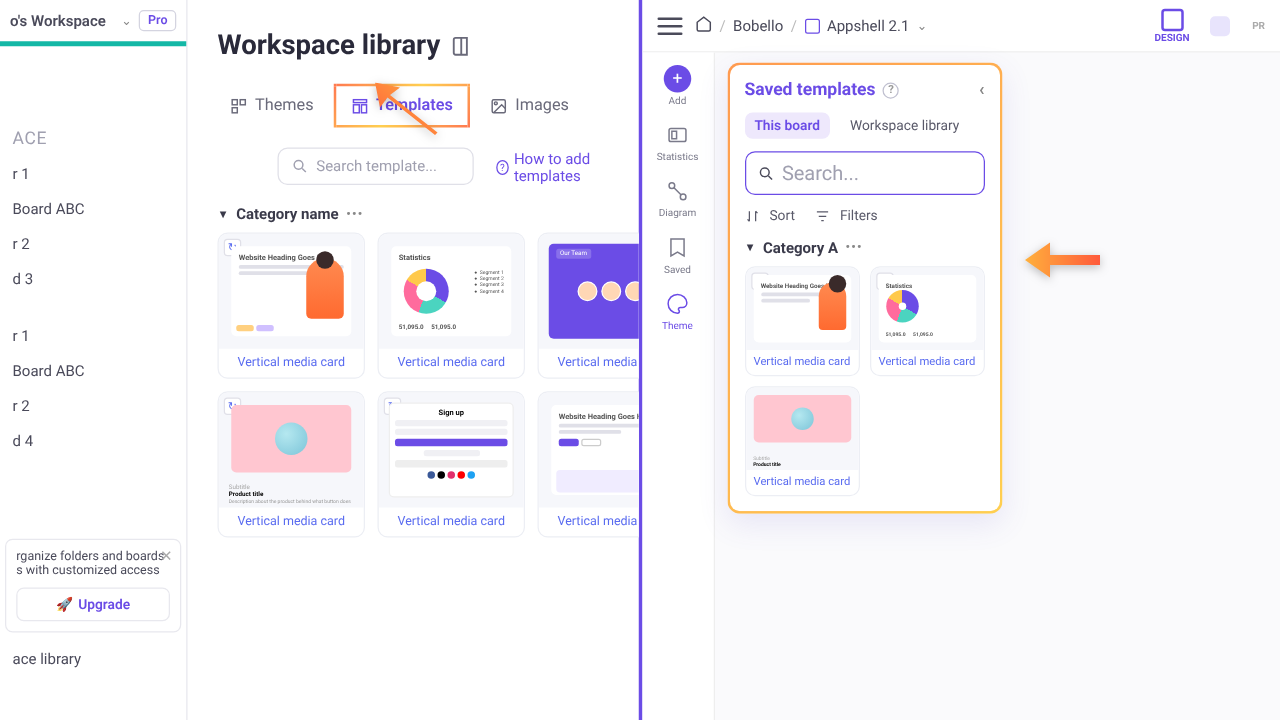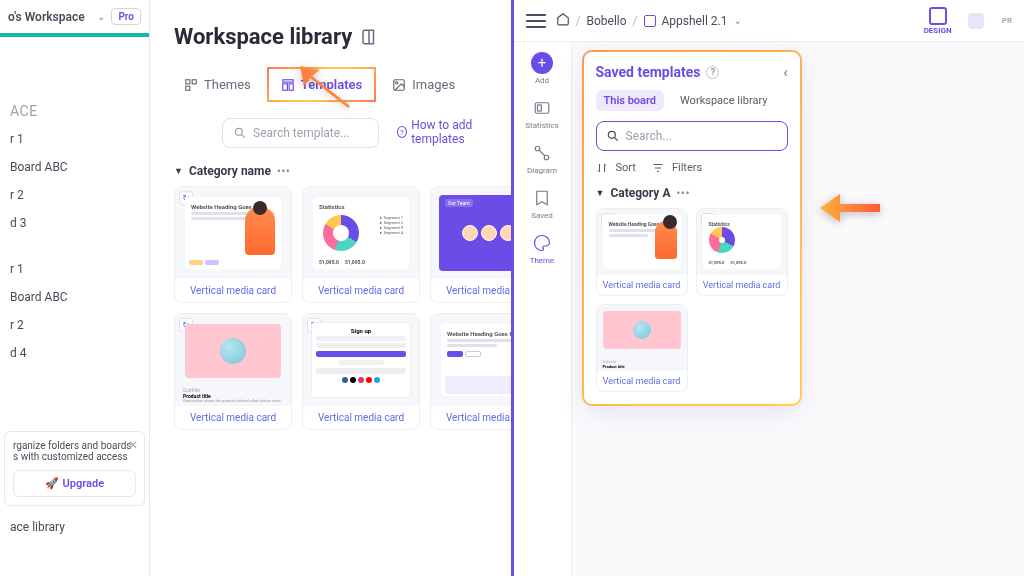--- a/index.html
+++ b/index.html
@@ -23,21 +23,21 @@
   .ws-lib-link { position: absolute; bottom: 34px; left: 10px; font-size: 12px; padding: 8px 0; color: #4a4a5a; }
 
   
   .main-l { position: absolute; left: 150px; top: 0; right: 0; padding: 24px 0 0 24px; }
   .page-title { font-size: 22px; font-weight: 700; color: #2a2a3a; display: flex; align-items: center; gap: 8px; }
   .book-icon { width: 18px; height: 18px; }
   .tabbar { display: flex; gap: 6px; margin-top: 18px; align-items: center; }
   .tab { display: flex; align-items: center; gap: 6px; padding: 6px 10px; font-size: 13px; color: #6a6a7a; border-radius: 6px; }
   .tab.active { color: #6b4ce6; font-weight: 600; }
   .highlight-box { border: 2px solid; border-image: linear-gradient(135deg, #ff7a50, #ffcf50, #ff7a50) 1; border-radius: 8px; padding: 2px; }
-  .searchrow { display: flex; align-items: flex-start; margin-top: 16px; gap: 18px; padding-left: 48px; }
+  .searchrow { display: flex; align-items: flex-end; margin-top: 16px; gap: 18px; padding-left: 48px; }
   .search-input { display: flex; align-items: center; gap: 6px; border: 1px solid #e0e0e8; border-radius: 8px; padding: 7px 10px; width: 180px; font-size: 12px; color: #a0a0b0; }
   .howto { color: #6b4ce6; font-size: 12px; display: flex; align-items: center; gap: 4px; }
   .cat-head { display: flex; align-items: center; gap: 6px; margin-top: 16px; font-size: 12px; font-weight: 700; color: #3a3a4a; }
   .caret { font-size: 9px; }
   .dots { color: #888; letter-spacing: 1px; font-size: 10px; }
   .grid-l { display: grid; grid-template-columns: repeat(3, 118px); gap: 10px; margin-top: 8px; }
   .card { background: #fff; border: 1px solid #eceef4; border-radius: 8px; overflow: hidden; }
   .card .thumb { height: 92px; background: #f6f7fb; position: relative; }
   .card .lbl { text-align: center; font-size: 10px; color: #5a6cf0; padding: 6px 0; }
   .sync-badge { position: absolute; top: 4px; left: 4px; width: 14px; height: 14px; background: #fff; border: 1px solid #e0e0e8; border-radius: 3px; display: flex; align-items: center; justify-content: center; }
@@ -85,21 +85,21 @@
   .rail-item.theme { color: #6b4ce6; }
   .rail-item.theme .ic { color: #6b4ce6; }
 
   .panel-r { position: absolute; left: 68px; top: 50px; width: 220px; background: #fff; border-radius: 10px; border: 2px solid transparent; background-image: linear-gradient(#fff,#fff), linear-gradient(135deg, #ff9a50, #ffcf50); background-origin: border-box; background-clip: padding-box, border-box; box-shadow: 0 8px 24px rgba(100,80,200,0.12); padding: 12px; }
   .panel-title { font-size: 14px; font-weight: 700; color: #6b4ce6; display: flex; align-items: center; gap: 6px; }
   .panel-title .q { width: 13px; height: 13px; border: 1px solid #c0c0d0; border-radius: 50%; font-size: 9px; display: flex; align-items: center; justify-content: center; color: #999; }
   .panel-back { margin-left: auto; color: #888; font-size: 14px; }
   .scope-tabs { display: flex; gap: 8px; margin-top: 10px; font-size: 11px; align-items:center;}
   .scope-tab { padding: 4px 8px; border-radius: 6px; color: #5a5a6a; }
   .scope-tab.active { background: #eee8fc; color: #6b4ce6; font-weight: 600; }
-  .search-r { margin-top: 10px; border: 1.5px solid #6b4ce6; border-radius: 8px; padding: 7px 9px; display: flex; align-items: center; gap: 6px; font-size: 12px; color: #a0a0b0; }
+  .search-r { margin-top: 10px; border: 1.5px solid #6b4ce6; border-radius: 8px; padding: 7px 9px; display: flex; align-items: center; gap: 6px; font-size: 16px; color: #a0a0b0; }
   .sf-row { display: flex; gap: 16px; margin-top: 10px; font-size: 11px; color: #5a5a6a; }
   .sf-row span { display: flex; align-items: center; gap: 8px; }
   .grid-r { display: grid; grid-template-columns: 1fr 1fr; gap: 8px; margin-top: 8px; }
   .card-r { border: 1px solid #eceef4; border-radius: 8px; overflow: hidden; background:#fff;}
   .card-r .thumb { height: 66px; background: #f6f7fb; position: relative; }
   .card-r .lbl { text-align: center; font-size: 9px; color: #5a6cf0; padding: 5px 0; }
 
   .ic-svg { width: 14px; height: 14px; }
 
   .person-img { position:absolute; right:6px; top:10px; width:30px; height:48px; background: linear-gradient(#ff8a50,#ff6a30); border-radius: 14px 14px 4px 4px; }

